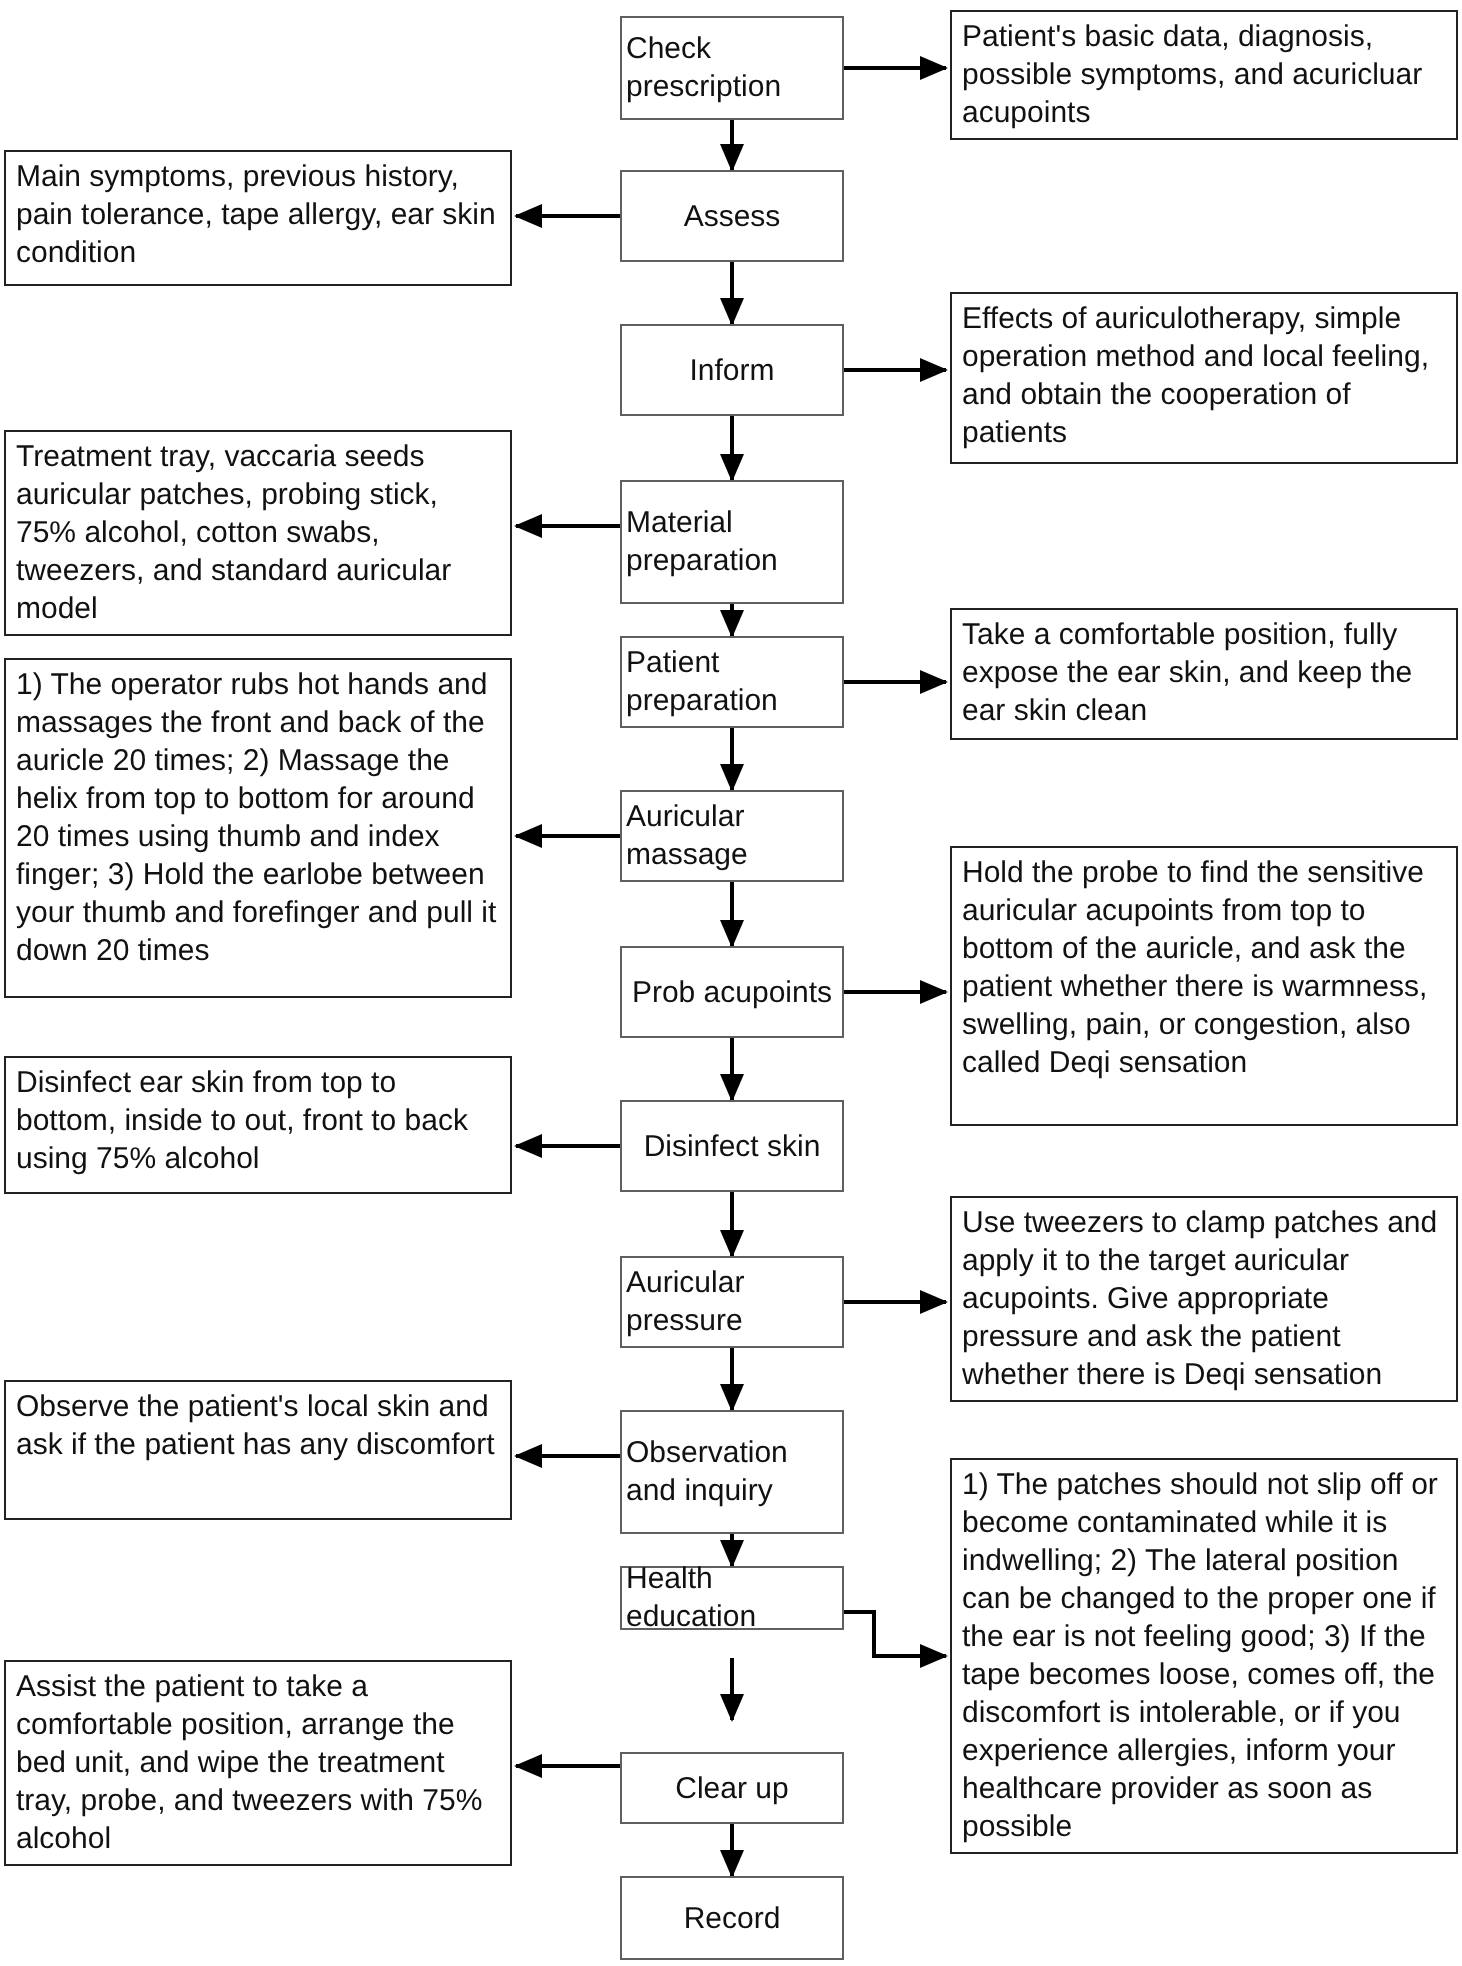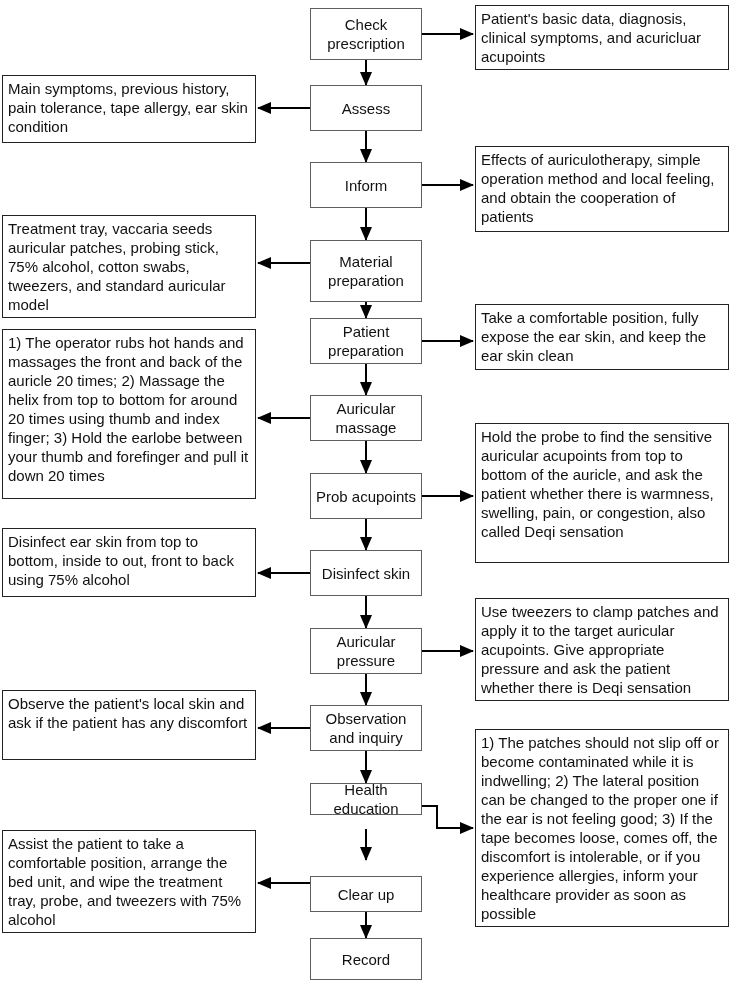--- a/index.html
+++ b/index.html
@@ -8,21 +8,21 @@
   .canvas {
     position:relative; width:731px; height:983px;
     background:#ffffff; overflow:hidden;
   }
   svg.connectors { position:absolute; left:0; top:0; width:731px; height:983px; }
   svg.connectors path { stroke:#000; stroke-width:2; fill:none; }
   .step {
     position:absolute; left:310px; width:112px;
     border:1.5px solid #5f5f5f; background:#fff;
     display:flex; align-items:center; justify-content:center;
-    text-align:center; font-size:15px; line-height:19px; padding:2px;
+    font-size:15px; line-height:19px; padding:2px;
   }
   .note {
     position:absolute; border:1.5px solid #222; background:#fff;
     font-size:15px; line-height:19px; padding:3px 5px;
   }
   .note.left  { left:2px;  width:254px; }
   .note.right { left:475px; width:254px; }
 </style>
 </head>
 <body>
@@ -66,32 +66,32 @@
 
   <div class="step" style="top:8px;height:52px">Check prescription</div>
   <div class="step" style="top:85px;height:46px">Assess</div>
   <div class="step" style="top:162px;height:46px">Inform</div>
   <div class="step" style="top:240px;height:62px">Material preparation</div>
   <div class="step" style="top:318px;height:46px">Patient preparation</div>
   <div class="step" style="top:395px;height:46px">Auricular massage</div>
   <div class="step" style="top:550px;height:46px">Disinfect skin</div>
   <div class="step" style="top:473px;height:46px">Prob acupoints</div>
   <div class="step" style="top:628px;height:46px">Auricular pressure</div>
-  <div class="step" style="top:705px;height:46px">Observation and inquiry</div>
+  <div class="step" style="top:705px;height:62px">Observation and inquiry</div>
   <div class="step" style="top:783px;height:32px">Health education</div>
   <div class="step" style="top:876px;height:36px">Clear up</div>
   <div class="step" style="top:938px;height:42px">Record</div>
 
   <div class="note left" style="top:75px;min-height:68px">Main symptoms, previous history, pain tolerance, tape allergy, ear skin condition</div>
   <div class="note left" style="top:215px;min-height:93px">Treatment tray, vaccaria seeds auricular patches, probing stick, 75% alcohol, cotton swabs, tweezers, and standard auricular model</div>
   <div class="note left" style="top:329px;min-height:170px">1) The operator rubs hot hands and massages the front and back of the auricle 20 times; 2) Massage the helix from top to bottom for around 20 times using thumb and index finger; 3) Hold the earlobe between your thumb and forefinger and pull it down 20 times</div>
   <div class="note left" style="top:528px;min-height:69px">Disinfect ear skin from top to bottom, inside to out, front to back using 75% alcohol</div>
   <div class="note left" style="top:690px;min-height:70px">Observe the patient's local skin and ask if the patient has any discomfort</div>
   <div class="note left" style="top:830px;min-height:102px">Assist the patient to take a comfortable position, arrange the bed unit, and wipe the treatment tray, probe, and tweezers with 75% alcohol</div>
 
-  <div class="note right" style="top:5px;min-height:57px">Patient's basic data, diagnosis, clinical symptoms, and acuricluar acupoints</div>
+  <div class="note right" style="top:5px;min-height:57px">Patient's basic data, diagnosis, possible symptoms, and acuricluar acupoints</div>
   <div class="note right" style="top:146px;min-height:86px">Effects of auriculotherapy, simple operation method and local feeling, and obtain the cooperation of patients</div>
   <div class="note right" style="top:304px;min-height:66px">Take a comfortable position, fully expose the ear skin, and keep the ear skin clean</div>
   <div class="note right" style="top:423px;min-height:140px">Hold the probe to find the sensitive auricular acupoints from top to bottom of the auricle, and ask the patient whether there is warmness, swelling, pain, or congestion, also called Deqi sensation</div>
   <div class="note right" style="top:598px;min-height:98px">Use tweezers to clamp patches and apply it to the target auricular acupoints. Give appropriate pressure and ask the patient whether there is Deqi sensation</div>
   <div class="note right" style="top:729px;min-height:196px">1) The patches should not slip off or become contaminated while it is indwelling; 2) The lateral position can be changed to the proper one if the ear is not feeling good; 3) If the tape becomes loose, comes off, the discomfort is intolerable, or if you experience allergies, inform your healthcare provider as soon as possible</div>
 
 </div>
 
 </body></html>

